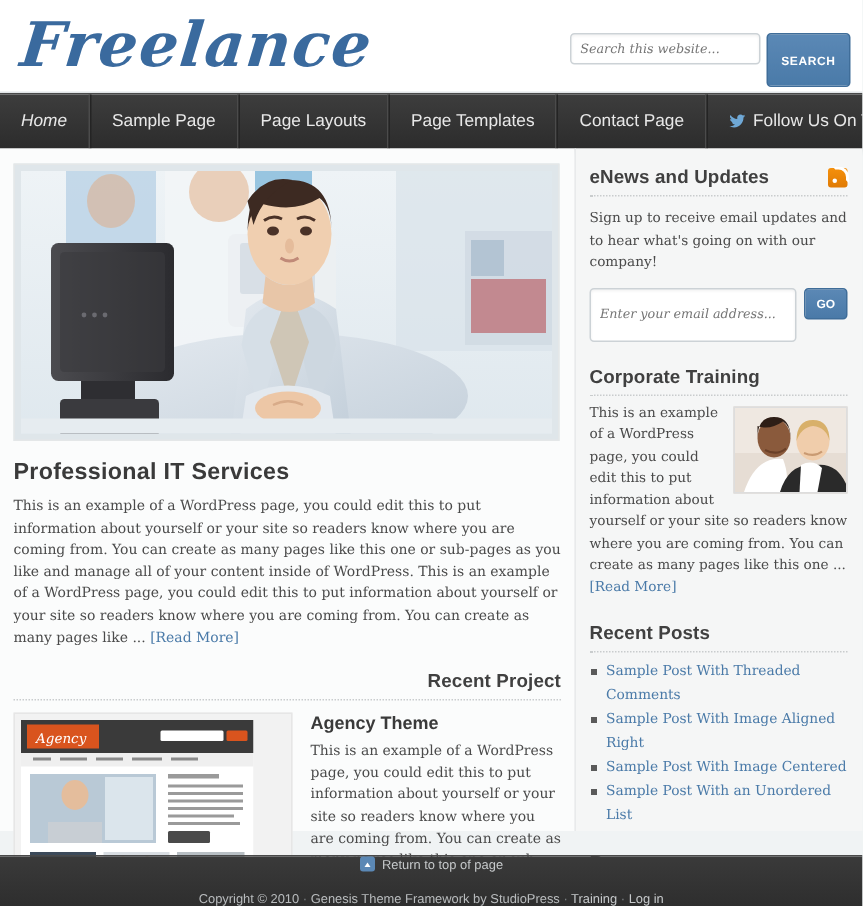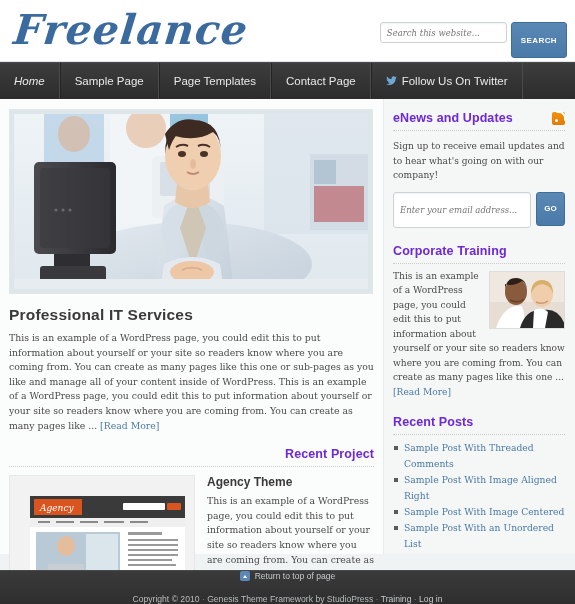--- a/index.html
+++ b/index.html
@@ -79,37 +79,37 @@
     background: #dfe6ea; position: relative; overflow: hidden;
     padding: 4px;
   }
   #hero-inner { width: 100%; height: 100%; position: relative; overflow: hidden; background:#e8edf0; }
 
   h2.entry-title {
     font-size: 15.5px; color: #3a3a3a; font-weight: 700;
     margin: 12px 0 7px 0; letter-spacing: .2px;
   }
   h3.widget-title {
-    font-size: 12.5px; color: #6d28d9; font-weight: 700;
+    font-size: 12.5px; color: #404040; font-weight: 700;
     margin: 0 0 5px 0; letter-spacing: .1px;
   }
   .dotted { border-bottom: 1px dotted #c9cccd; margin-bottom: 8px; padding-bottom: 5px; }
   p.body-text {
     font-family: "DejaVu Serif", serif;
     font-size: 9.3px; line-height: 14.6px; color: #4a4a4a;
     text-align: left;
   }
   a.more-link { color: #4a7aa8; text-decoration: none; }
 
   
   #recent-project-head { margin-top: 14px; text-align: right; }
   #project-row { display: flex; gap: 12px; margin-top: 8px; }
   #project-thumb {
     width: 186px; height: 110px; background: #f2f2f2;
-    border: 1px solid #e6e6e6; padding: 20px; flex: none;
+    border: 1px solid #e6e6e6; padding: 4px; flex: none;
   }
   #project-body { flex: 1; }
   h4.project-title { font-size: 12px; color: #3a3a3a; font-weight: 700; margin-bottom: 5px; }
 
   
   .widget { margin-bottom: 16px; }
   .widget-title-row { display: flex; align-items: center; justify-content: space-between; }
   #rss-icon {
     width: 13px; height: 13px; background: linear-gradient(#f5900b,#e07b05);
     border-radius: 2px; position: relative; flex: none;
@@ -127,21 +127,21 @@
   p.side-text { font-family: "DejaVu Serif", serif; font-size: 9.1px; line-height: 14.5px; color: #4a4a4a; }
   #subscribe-row { display: flex; margin-top: 9px; align-items: stretch; }
   #email-input {
     flex: 1; height: 21px; border: 1px solid #ccd2d6; border-radius: 3px;
     background: #fff; padding: 17px 6px;
     font-family: "DejaVu Serif", serif; font-style: italic;
     font-size: 8.5px; color: #8c8c8c; outline: none;
     box-shadow: inset 0 1px 2px rgba(0,0,0,.06);
   }
   #go-button {
-    margin-left: 5px; width: 29px; height: 34px;
+    margin-left: 5px; width: 29px; height: 21px;
     background: linear-gradient(#5b88b5,#4a7aa8);
     border: 1px solid #3f6d99; border-radius: 3px;
     color: #fff; font-size: 8px; font-weight: 700; cursor: pointer;
   }
   #ct-image {
     width: 76px; height: 58px; float: right; margin: 2px 0 3px 7px;
     border: 1px solid #ddd; overflow: hidden; position: relative; background:#d8cfc8;
   }
   ul.link-list { list-style: none; }
   ul.link-list li {
@@ -187,20 +187,23 @@
       <button id="search-button">SEARCH</button>
     </div>
   </div>
 
   <div id="nav">
     <div class="nav-item">
       <span>Home</span>
     </div>
     <div class="nav-item">
       <span>Sample Page</span>
+    </div>
+    <div class="nav-item">
+      <span>Page Layouts</span>
     </div>
     <div class="nav-item">
       <span>Page Templates</span>
     </div>
     <div class="nav-item">
       <span>Contact Page</span>
     </div>
     <div class="nav-item">
       <span class="twitter-bird">
         <svg viewBox="0 0 16 14" width="11" height="10">

